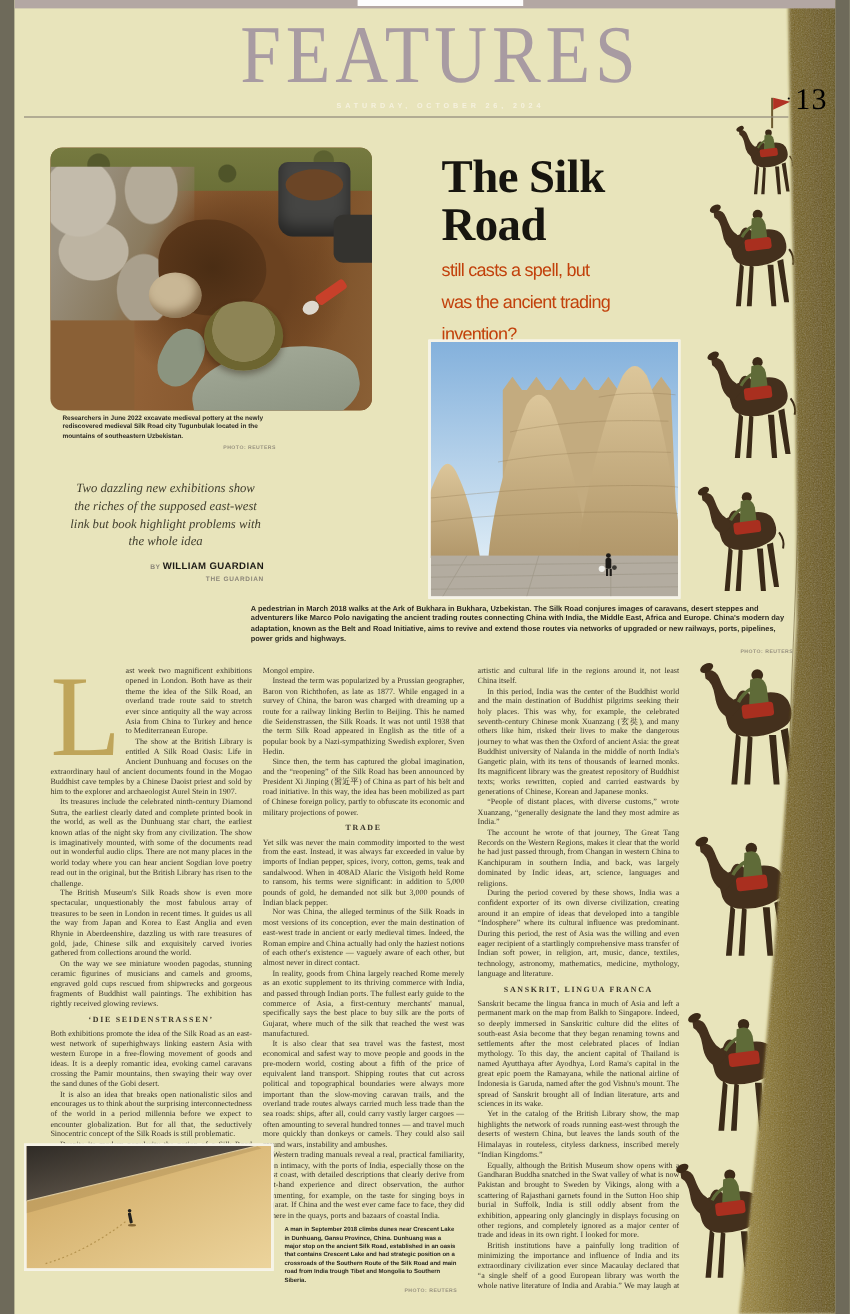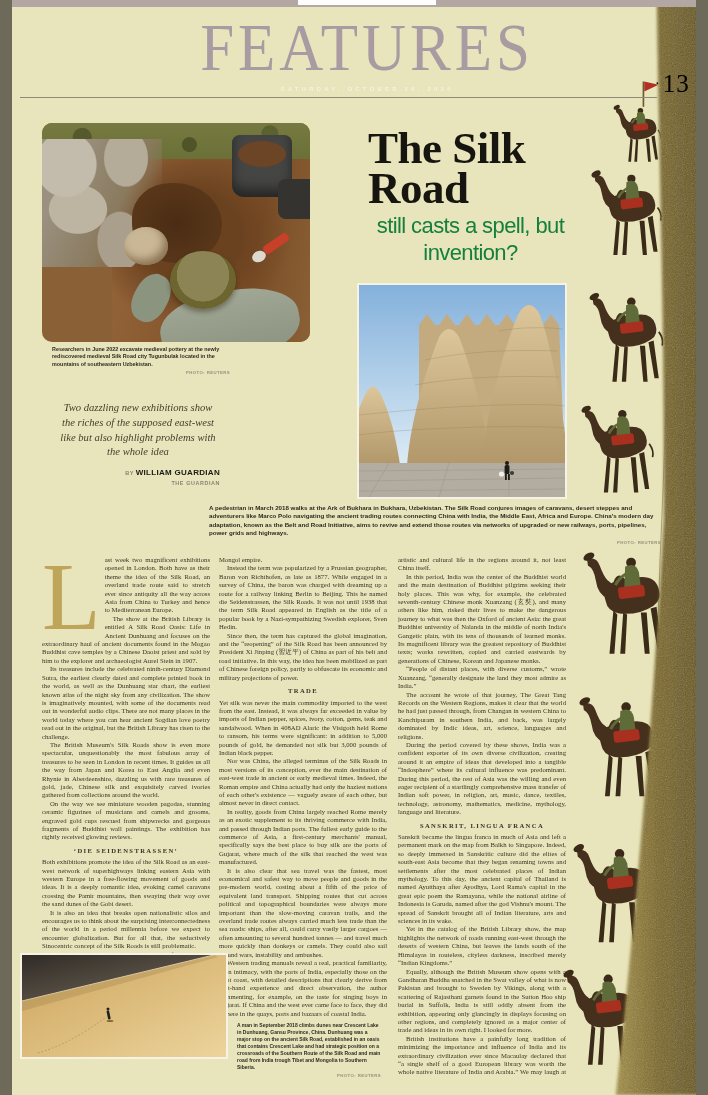--- a/index.html
+++ b/index.html
@@ -16,24 +16,24 @@
         font-family:"Liberation Sans",sans-serif;font-weight:bold;font-size:6px;letter-spacing:3.2px;
         color:#f6f2df;z-index:6;}
   .masthead-rule{position:absolute;left:8px;top:97px;width:637px;height:1px;background:#8f897a;z-index:6;}
   .page-num{position:absolute;left:643px;top:70px;width:62px;color:#000000;font-size:25px;z-index:8;
         font-family:"Liberation Serif",serif;letter-spacing:1px;}
   .page-num .dot{font-size:14px;vertical-align:4px;margin-right:2px;}
   
   .strip-svg{position:absolute;left:540px;top:0;width:168px;height:1095px;z-index:4;}
   
   .headline-block{position:absolute;left:356px;top:128px;width:205px;z-index:5;}
-  .headline-title{font-family:"Liberation Serif",serif;font-weight:bold;font-size:45px;color:#17150f;
+  .headline-title{font-family:"Liberation Serif",serif;font-weight:bold;font-size:39px;color:#17150f;
         letter-spacing:-0.5px;line-height:40px;}
-  .headline-sub{margin-top:5px;font-family:"Liberation Sans",sans-serif;font-weight:400;font-size:22px;
-        line-height:26.5px;color:#15803d;letter-spacing:-0.6px;text-align:center;}
+  .headline-sub{margin-top:5px;font-family:"Liberation Sans",sans-serif;font-weight:400;font-size:15px;
+        line-height:26.5px;color:#c2410c;letter-spacing:-0.6px;}
   
   .photo1{position:absolute;left:30px;top:123px;width:268px;height:219px;border-radius:10px;overflow:hidden;
         background:#8a6036;z-index:5;}
   .photo2{position:absolute;left:345px;top:283px;width:210px;height:216px;background:#fff;border:2px solid #f6f3e6;
         box-sizing:border-box;z-index:5;}
   .photo3{position:absolute;left:8px;top:953px;width:208px;height:106px;background:#fff;border:2px solid #f6f3e6;
         box-sizing:border-box;z-index:5;}
   .photo2 svg,.photo3 svg{display:block;}
   
   .caption{font-family:"Liberation Sans",sans-serif;font-weight:bold;color:#2e2b23;text-align:left;}
@@ -173,20 +173,21 @@
   </div>
   <div class="caption caption1">
     <span>Researchers in June 2022 excavate medieval pottery at the newly rediscovered medieval Silk Road city Tugunbulak located in the mountains of southeastern Uzbekistan.</span>
     <span class="credit">PHOTO: REUTERS</span>
   </div>
 
   <div class="headline-block">
     <div class="headline-title">The Silk Road</div>
     <div class="headline-sub">
         <div>still casts a spell, but</div>
+        <div>was the ancient trading</div>
         <div>invention?</div>
       </div>
   </div>
 
   <div class="photo2">
     <svg viewBox="0 0 206 212" width="206" height="212">
       <defs>
         <linearGradient id="skyg" x1="0" y1="0" x2="0" y2="1">
           <stop offset="0" stop-color="#84b1dc"></stop>
             <stop offset="1" stop-color="#dcebf5"></stop>
@@ -225,21 +226,21 @@
         <rect x="146" y="189" width="1.8" height="6" fill="#1d1b18"></rect>
         <rect x="149" y="189" width="1.8" height="6" fill="#1d1b18"></rect>
       </g>
     </svg>
   </div>
   <div class="caption caption2">
     <span>A pedestrian in March 2018 walks at the Ark of Bukhara in Bukhara, Uzbekistan. The Silk Road conjures images of caravans, desert steppes and adventurers like Marco Polo navigating the ancient trading routes connecting China with India, the Middle East, Africa and Europe. China's modern day adaptation, known as the Belt and Road Initiative, aims to revive and extend those routes via networks of upgraded or new railways, ports, pipelines, power grids and highways.</span>
     <span class="credit">PHOTO: REUTERS</span>
   </div>
 
-  <div class="standfirst">Two dazzling new exhibitions show the riches of the supposed east-west like but also highlight problems with the whole idea</div>
+  <div class="standfirst">Two dazzling new exhibitions show the riches of the supposed east-west link but book highlight problems with the whole idea</div>
   <div class="byline">
     <span class="by">BY </span><span class="author">WILLIAM GUARDIAN</span>
     <span class="src">THE GUARDIAN</span>
   </div>
 
   <div class="article-col col1">
       <p class="body-para no-indent"><span class="dropcap">L</span>ast week two magnificent exhibitions opened in London. Both have as their theme the idea of the Silk Road, an overland trade route said to stretch ever since antiquity all the way across Asia from China to Turkey and hence to Mediterranean Europe.</p>
       <p class="body-para">The show at the British Library is entitled A Silk Road Oasis: Life in Ancient Dunhuang and focuses on the extraordinary haul of ancient documents found in the Mogao Buddhist cave temples by a Chinese Daoist priest and sold by him to the explorer and archaeologist Aurel Stein in 1907.</p>
       <p class="body-para">Its treasures include the celebrated ninth-century Diamond Sutra, the earliest clearly dated and complete printed book in the world, as well as the Dunhuang star chart, the earliest known atlas of the night sky from any civilization. The show is imaginatively mounted, with some of the documents read out in wonderful audio clips. There are not many places in the world today where you can hear ancient Sogdian love poetry read out in the original, but the British Library has risen to the challenge.</p>
       <p class="body-para">The British Museum's Silk Roads show is even more spectacular, unquestionably the most fabulous array of treasures to be seen in London in recent times. It guides us all the way from Japan and Korea to East Anglia and even Rhynie in Aberdeenshire, dazzling us with rare treasures of gold, jade, Chinese silk and exquisitely carved ivories gathered from collections around the world.</p>

